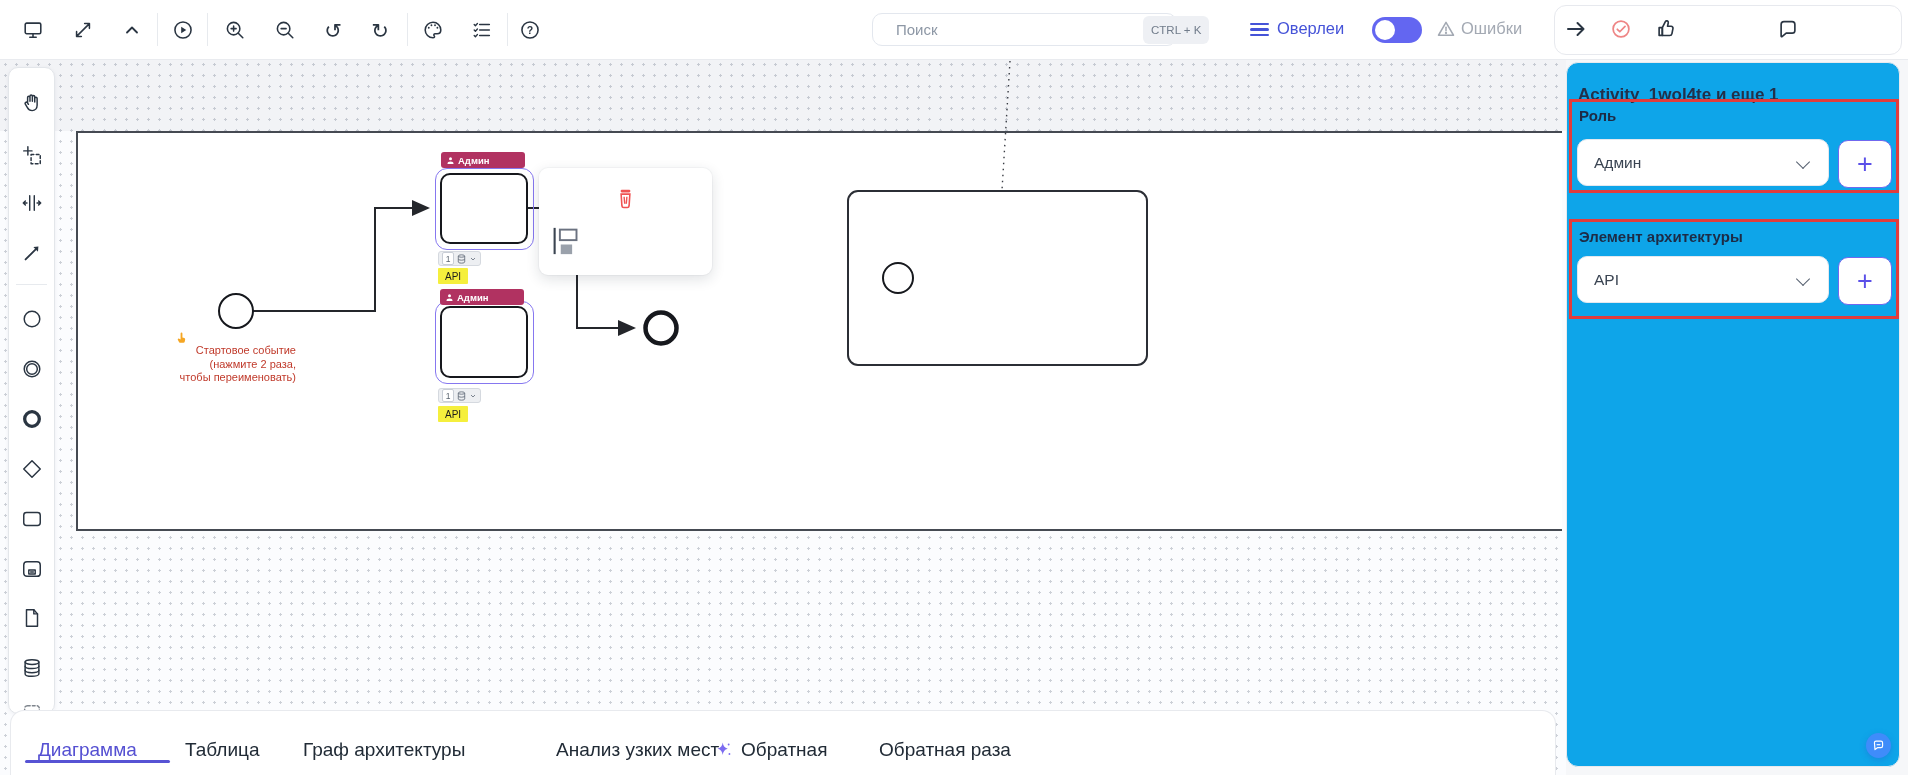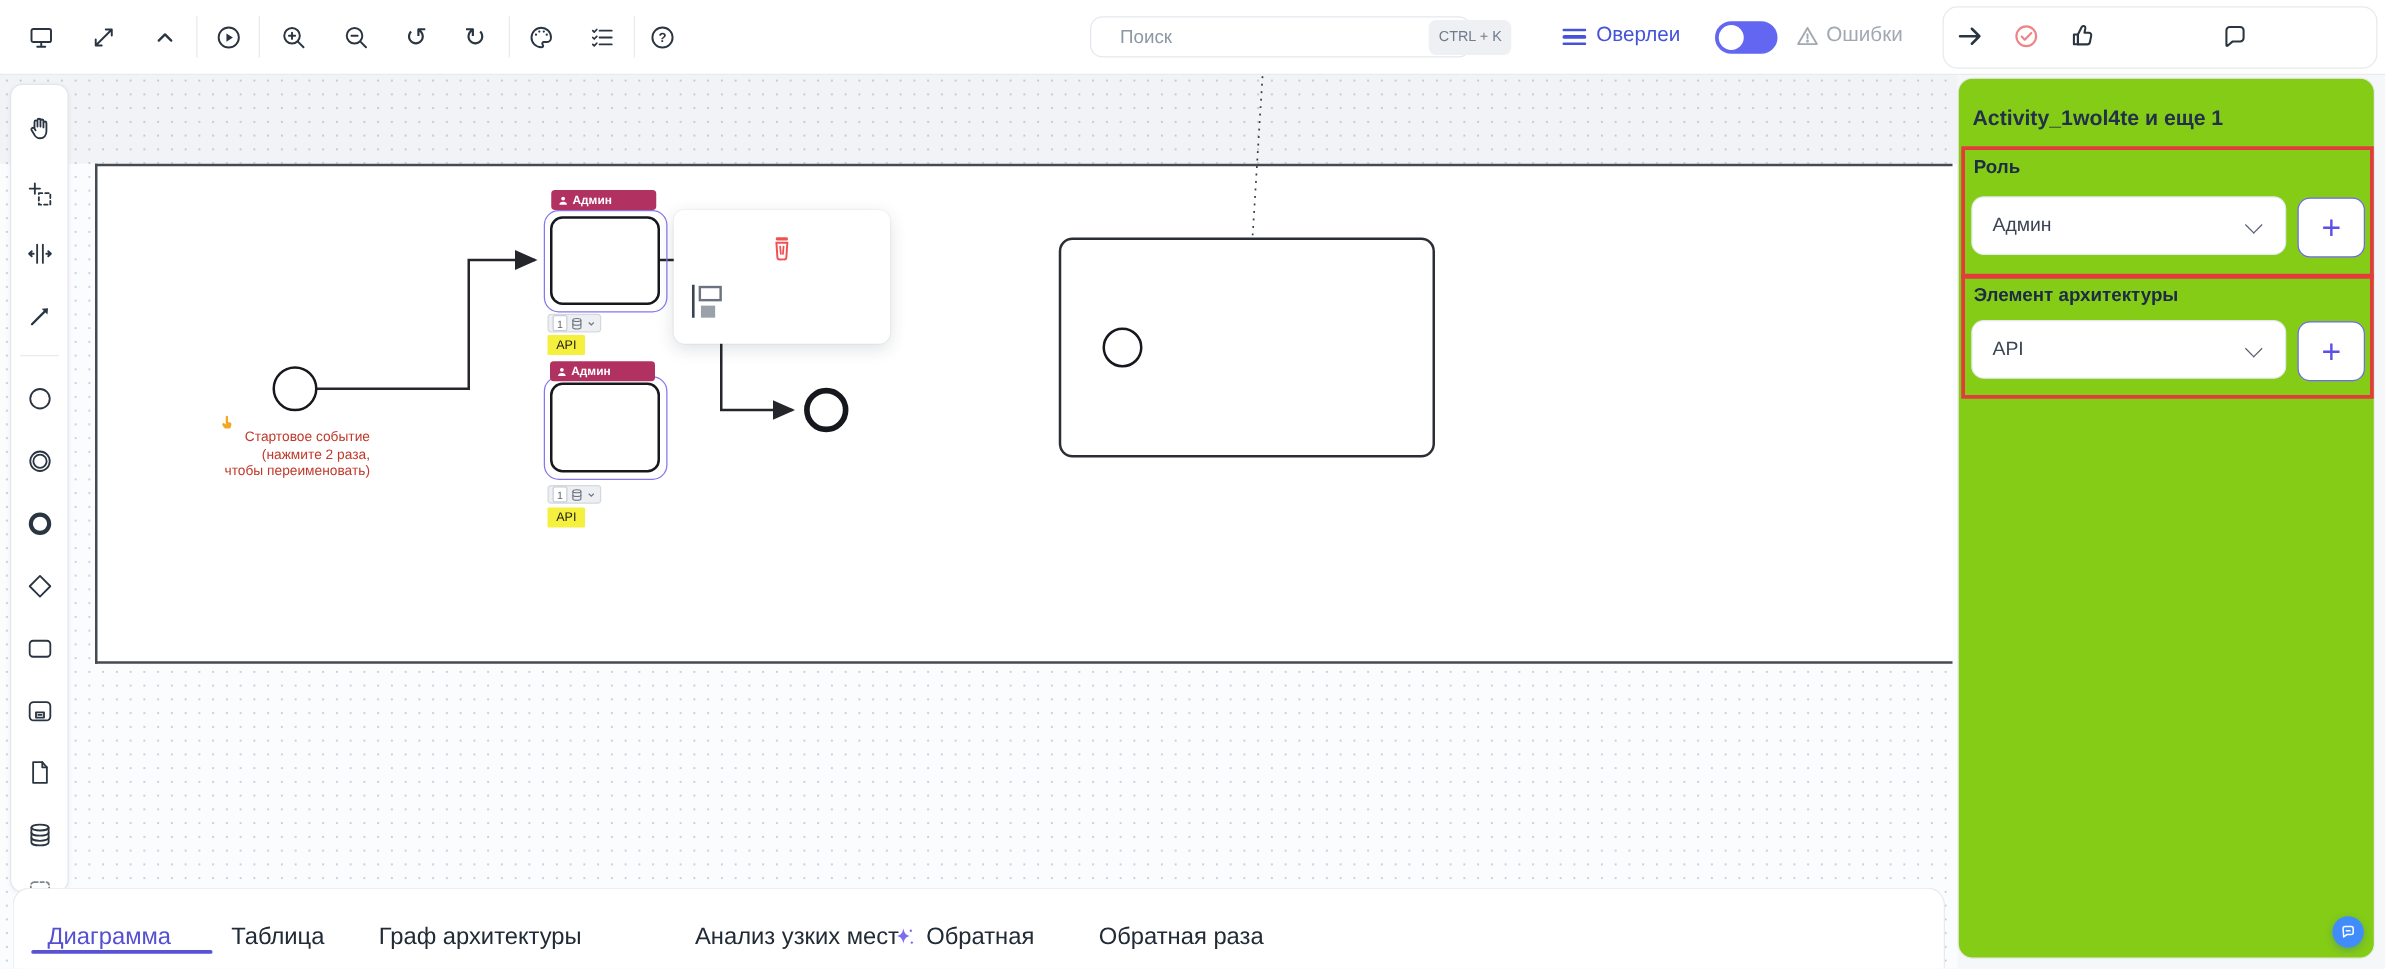--- a/index.html
+++ b/index.html
@@ -43,21 +43,21 @@
   .dbbadge{height:15px;background:#edeff2;border:1px solid #d5d9df;border-radius:3px;display:flex;align-items:center;
            gap:2px;padding:0 3px;box-sizing:border-box;cursor:pointer;}
   .dbbadge .num{width:10px;height:11px;background:#fff;border:1px solid #c9ced6;border-radius:2px;font-size:8.5px;
            color:#5a6470;display:flex;align-items:center;justify-content:center;}
   .apitag{background:#f5ef3d;color:#1c1c1c;font-size:10px;padding:2.5px 7px;border-radius:1px;display:inline-block;cursor:pointer;}
   .startlabel{width:120px;text-align:right;font-size:11px;line-height:13.5px;color:#c03a2b;}
   .ctxpad{left:539px;top:109px;width:173px;height:107px;background:#fff;border-radius:9px;
           box-shadow:0 4px 14px rgba(30,40,60,.14), 0 0 0 1px rgba(30,40,60,.03);}
 
   
-  .panel{left:1566px;top:62px;width:334px;height:705px;background:#84cc16;border:1px solid #e8eaee;
+  .panel{left:1566px;top:62px;width:334px;height:705px;background:#0ea5e9;border:1px solid #e8eaee;
          border-radius:12px;box-sizing:border-box;z-index:40;}
   .panel-title{position:absolute;left:11px;top:22px;font-size:17px;font-weight:bold;color:#22304a;}
   .redbox{position:absolute;left:2px;width:330px;border:3px solid #e23c3c;box-sizing:border-box;}
   .fldlabel{position:absolute;left:7px;font-size:15px;font-weight:bold;color:#1d2b45;}
   .select{position:absolute;left:5px;width:252px;height:47px;background:#fff;border:1px solid #e3e8ef;border-radius:10px;
           display:flex;align-items:center;padding-left:16px;box-sizing:border-box;font-size:15.5px;color:#3a4452;cursor:pointer;}
   .select .chev{position:absolute;right:20px;top:17px;width:9px;height:9px;border-right:1.8px solid #566070;
           border-bottom:1.8px solid #566070;transform:rotate(45deg);}
   .plusbtn{position:absolute;left:266px;width:52px;height:46px;border:1.5px solid #7068ef;border-radius:10px;background:#fff;
           color:#5b50e8;font-size:27px;font-weight:300;display:flex;align-items:center;justify-content:center;cursor:pointer;line-height:0;}
@@ -365,21 +365,21 @@
       <svg width="22" height="22" viewBox="0 0 24 24" style="stroke-width:1.8;">
           <path d="M4.5,7 a3,3 0 0 1 3,-3 h9 a3,3 0 0 1 3,3 v6.5 a3,3 0 0 1 -3,3 H10 l-4.5,3.8 a0.6,0.6 0 0 1 -1,-0.5 Z"></path>
         </svg>
     </div>
   </div>
 </div>
 
 <div class="abs panel">
   <div class="panel-title">Activity_1wol4te и еще 1</div>
 
-  <div class="redbox" style="top:54px;height:106px;">
+  <div class="redbox" style="top:36px;height:94px;">
     <div class="fldlabel" style="top:5px;">Роль</div>
     <div class="select" style="top:37px;">
       <span>Админ</span>
       <span class="chev"></span>
     </div>
     <div class="plusbtn" style="top:38px;">+</div>
   </div>
 
   <div class="redbox" style="top:156px;height:100px;padding-left:36px;">
     <div class="fldlabel" style="top:6px;">Элемент архитектуры</div>

